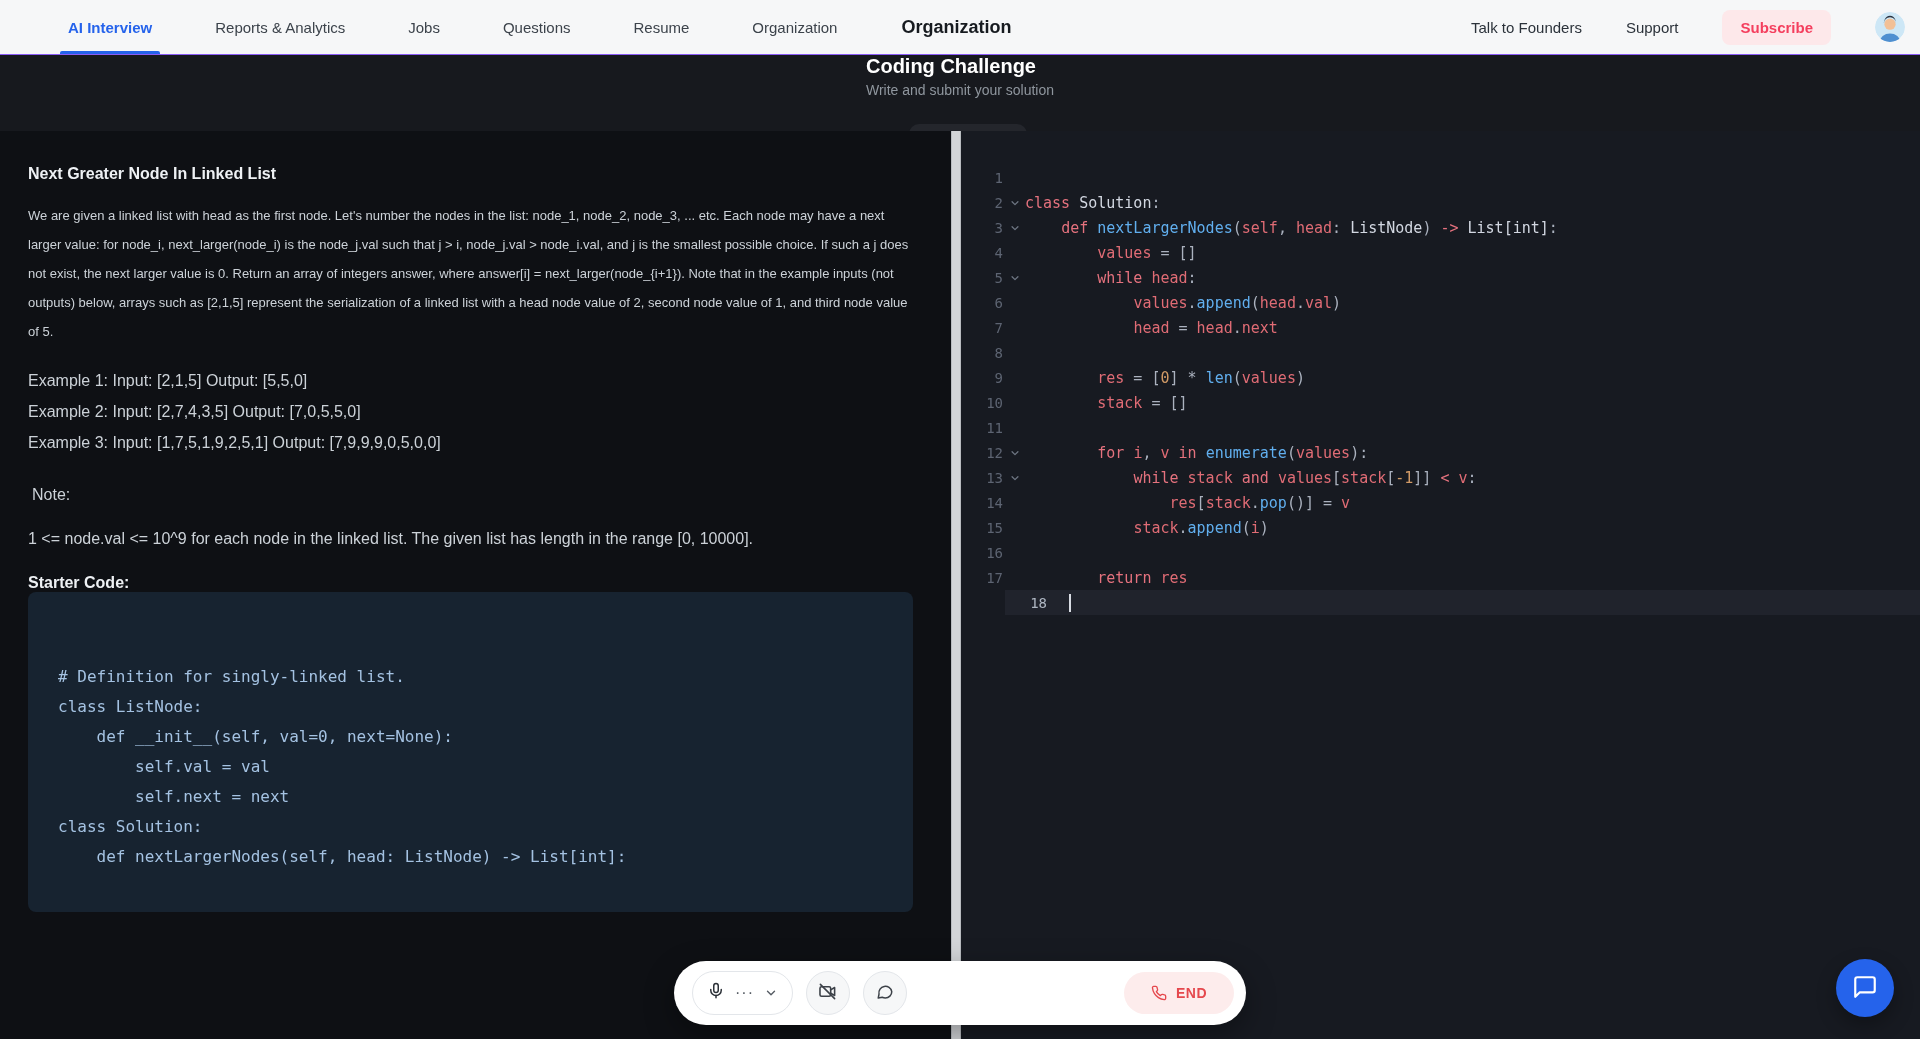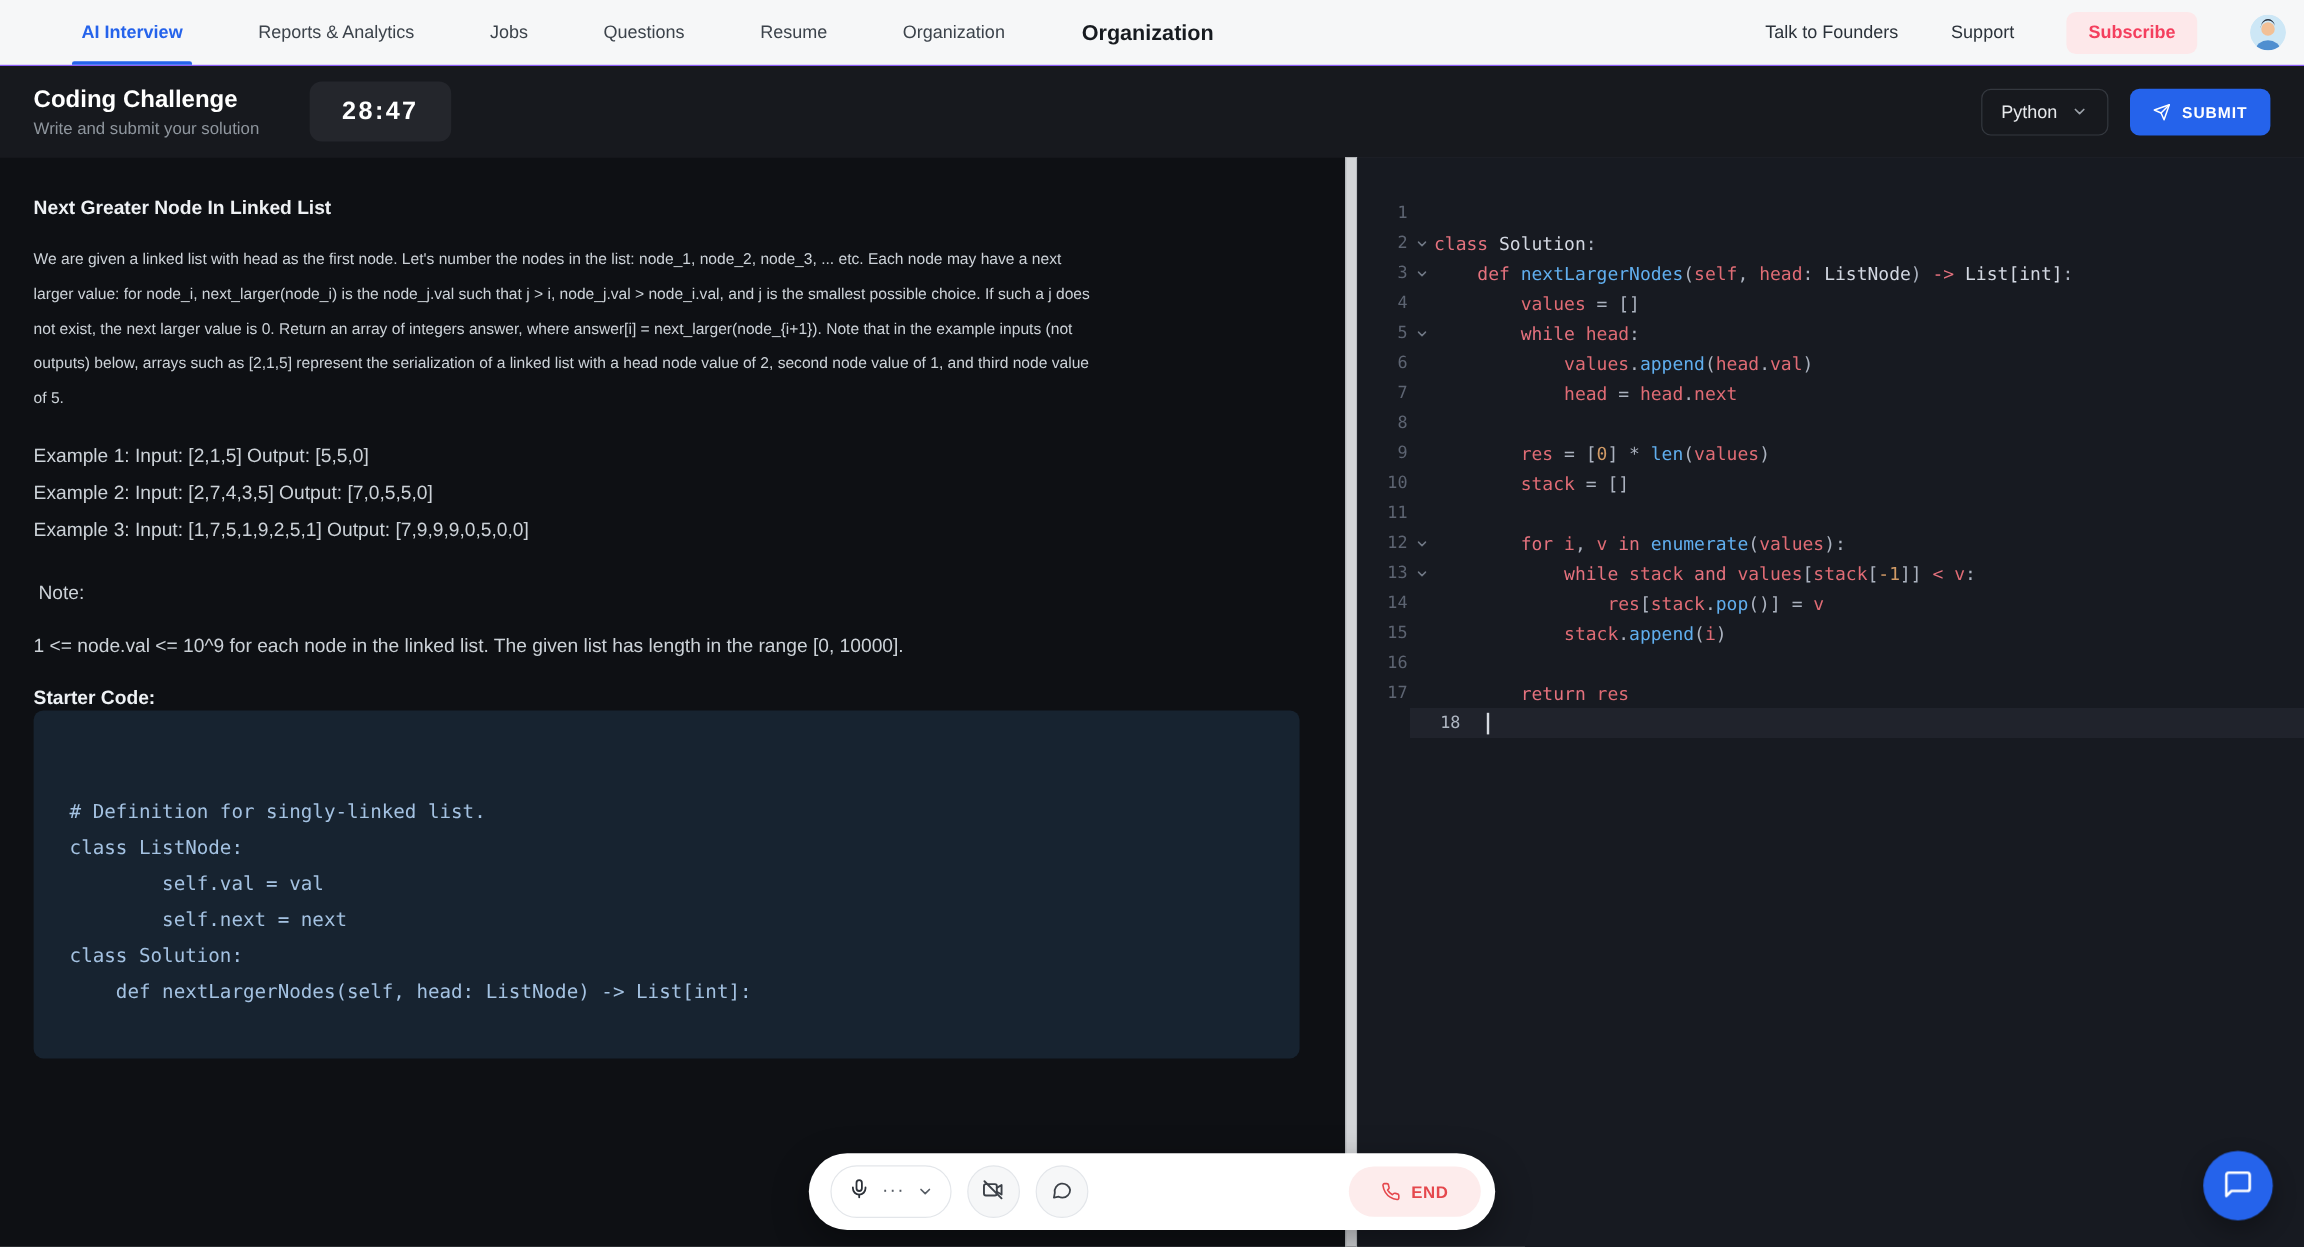--- a/index.html
+++ b/index.html
@@ -28,21 +28,21 @@
   .subscribe {
     border: none; background: #fde8ea; color: #f43f5e; font-weight: 700;
     font-size: 15px; padding: 9px 18px; border-radius: 8px; cursor: pointer;
     font-family: "Liberation Sans", sans-serif;
   }
   .avatar { width: 30px; height: 30px; border-radius: 50%; overflow: hidden; cursor: pointer; flex: none; }
 
   
   .challenge-header {
     height: 76px; background: #17191e; display: flex; align-items: center;
-    padding: 0 28px; gap: 26px;
+    padding: 0 28px; gap: 26px; flex-direction: column;
   }
   .header-title { font-size: 20px; font-weight: 700; color: #ffffff; }
   .header-subtitle { font-size: 14px; color: #8f969e; margin-top: 4px; }
   .timer {
     margin-left: 16px; background: #24262c; border-radius: 10px;
     padding: 13px 27px; color: #ffffff; font-size: 21px; font-weight: 700;
     letter-spacing: 2px;
   }
   .header-actions { margin-left: auto; display: flex; align-items: center; gap: 18px; }
   .lang-select {
@@ -54,21 +54,21 @@
   .submit-btn {
     display: flex; align-items: center; gap: 9px; background: #2563eb; border: none;
     border-radius: 8px; padding: 12px 19px; color: #ffffff; font-size: 13px;
     font-weight: 700; letter-spacing: 0.8px; cursor: pointer; font-family: "Liberation Sans", sans-serif;
   }
   .submit-btn .send { display: flex; }
 
   
   .workspace { display: flex; height: 908px; background: #0e1014; }
   .problem-panel {
-    width: 1121px; flex: none; background: #0e1014; overflow: hidden;
+    width: 951px; flex: none; background: #0e1014; overflow: hidden;
     padding: 0 38px 14px 28px; color: #ccd2d8;
   }
   .panel-divider {
     width: 10px; flex: none; background: #d3d5d8;
     border-left: 1px solid #b9bcc0; border-right: 1px solid #b9bcc0; cursor: col-resize;
   }
   .editor-panel {
     flex: 1; background: #171a21; padding-top: 34px; overflow: hidden;
     font-family: "DejaVu Sans Mono", monospace;
   }
@@ -215,20 +215,21 @@
         <p class="example-line">Example 2: Input: [2,7,4,3,5] Output: [7,0,5,5,0]</p>
         <p class="example-line">Example 3: Input: [1,7,5,1,9,2,5,1] Output: [7,9,9,9,0,5,0,0]</p>
       </div>
     <p class="note-label">Note:</p>
     <p class="note-text">1 &lt;= node.val &lt;= 10^9 for each node in the linked list. The given list has length in the range [0, 10000].</p>
     <p class="starter-label">Starter Code:</p>
     <div class="starter-block">
         <div class="sc-line">&nbsp;</div>
         <div class="sc-line"># Definition for singly-linked list.</div>
         <div class="sc-line">class ListNode:</div>
+        <div class="sc-line">    def __init__(self, val=0, next=None):</div>
         <div class="sc-line">        self.val = val</div>
         <div class="sc-line">        self.next = next</div>
         <div class="sc-line">class Solution:</div>
         <div class="sc-line">    def nextLargerNodes(self, head: ListNode) -&gt; List[int]:</div>
       </div>
   </section>
 
   <div class="panel-divider"></div>
 
   <section class="editor-panel">

